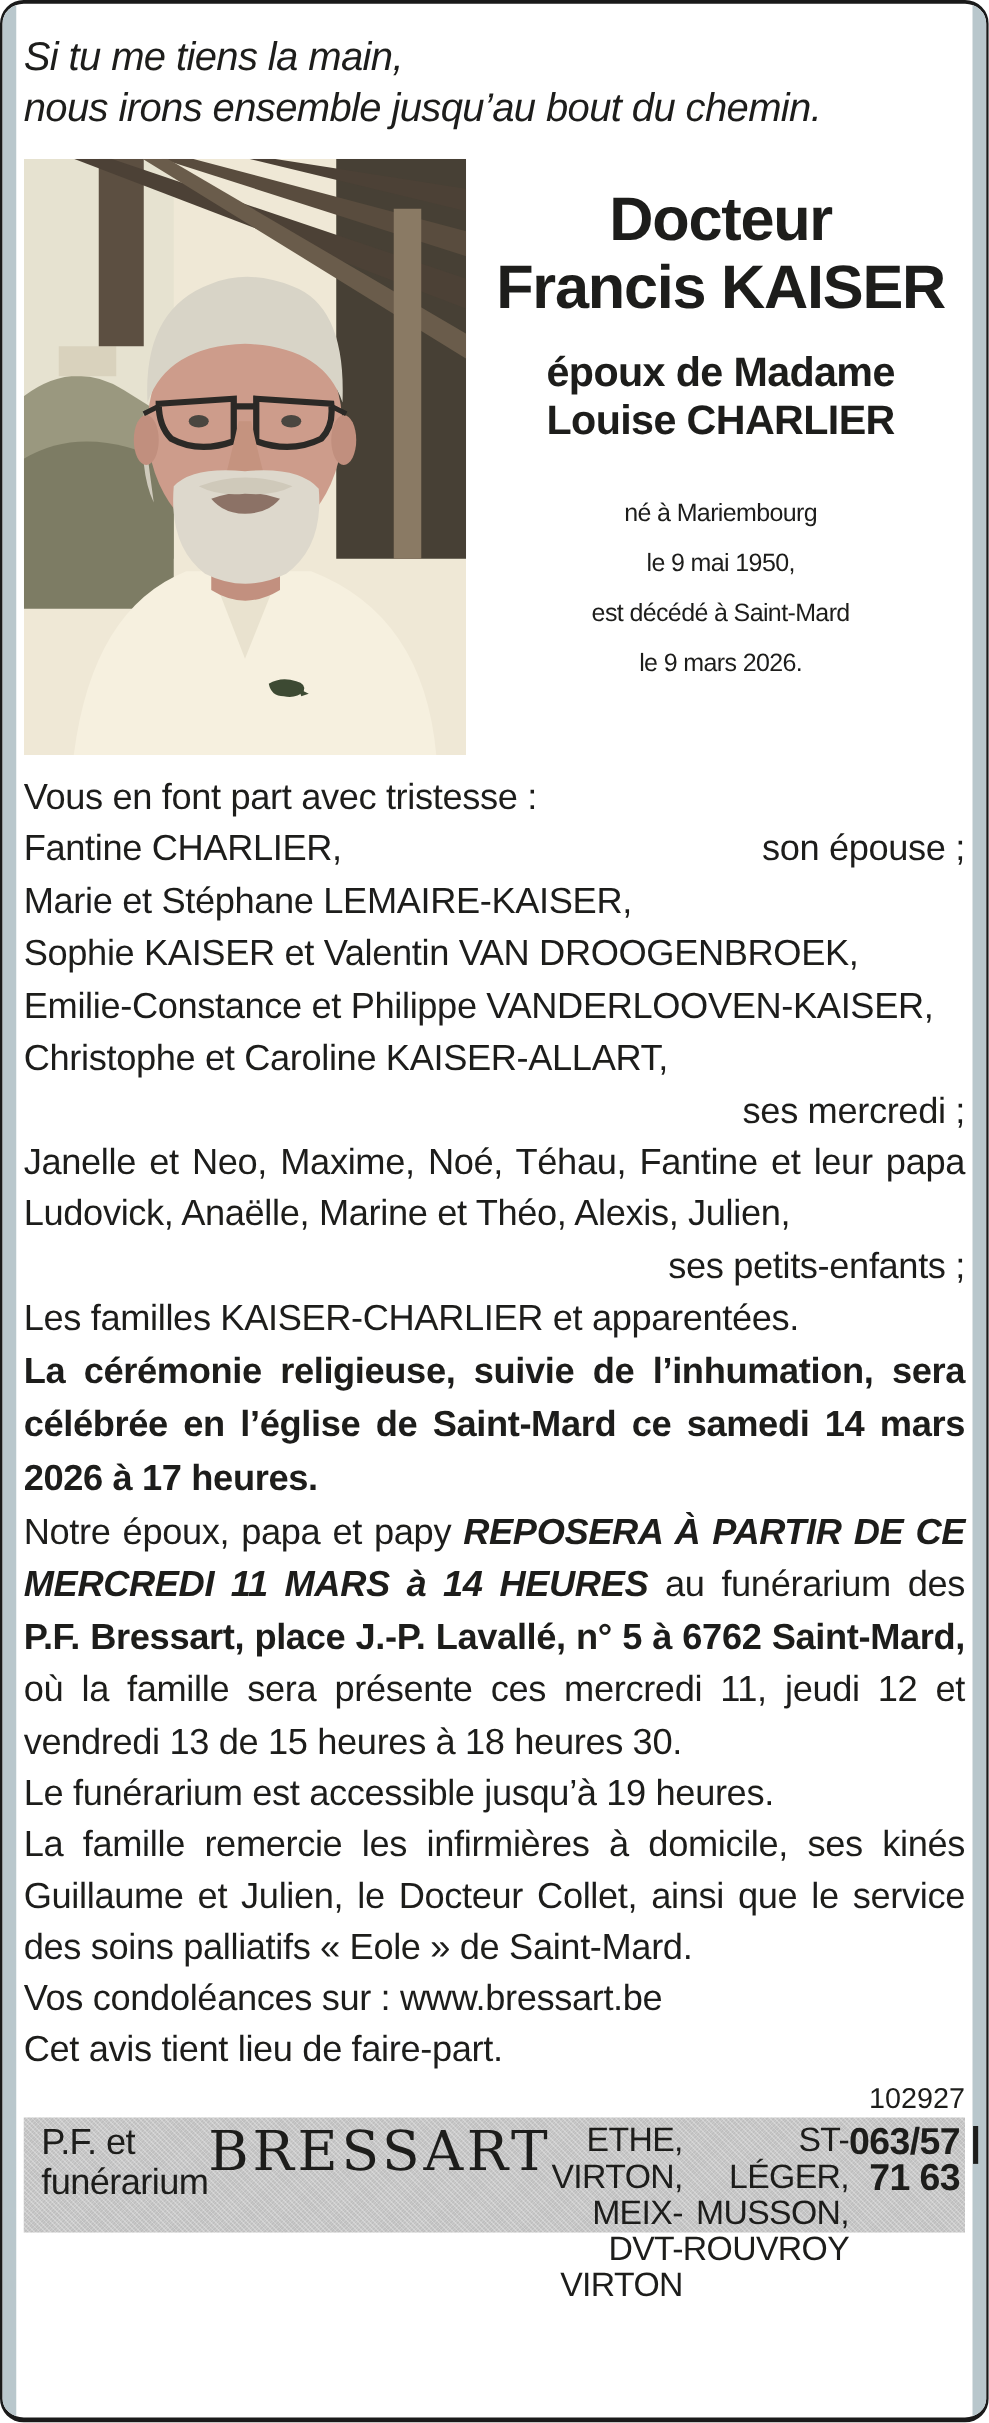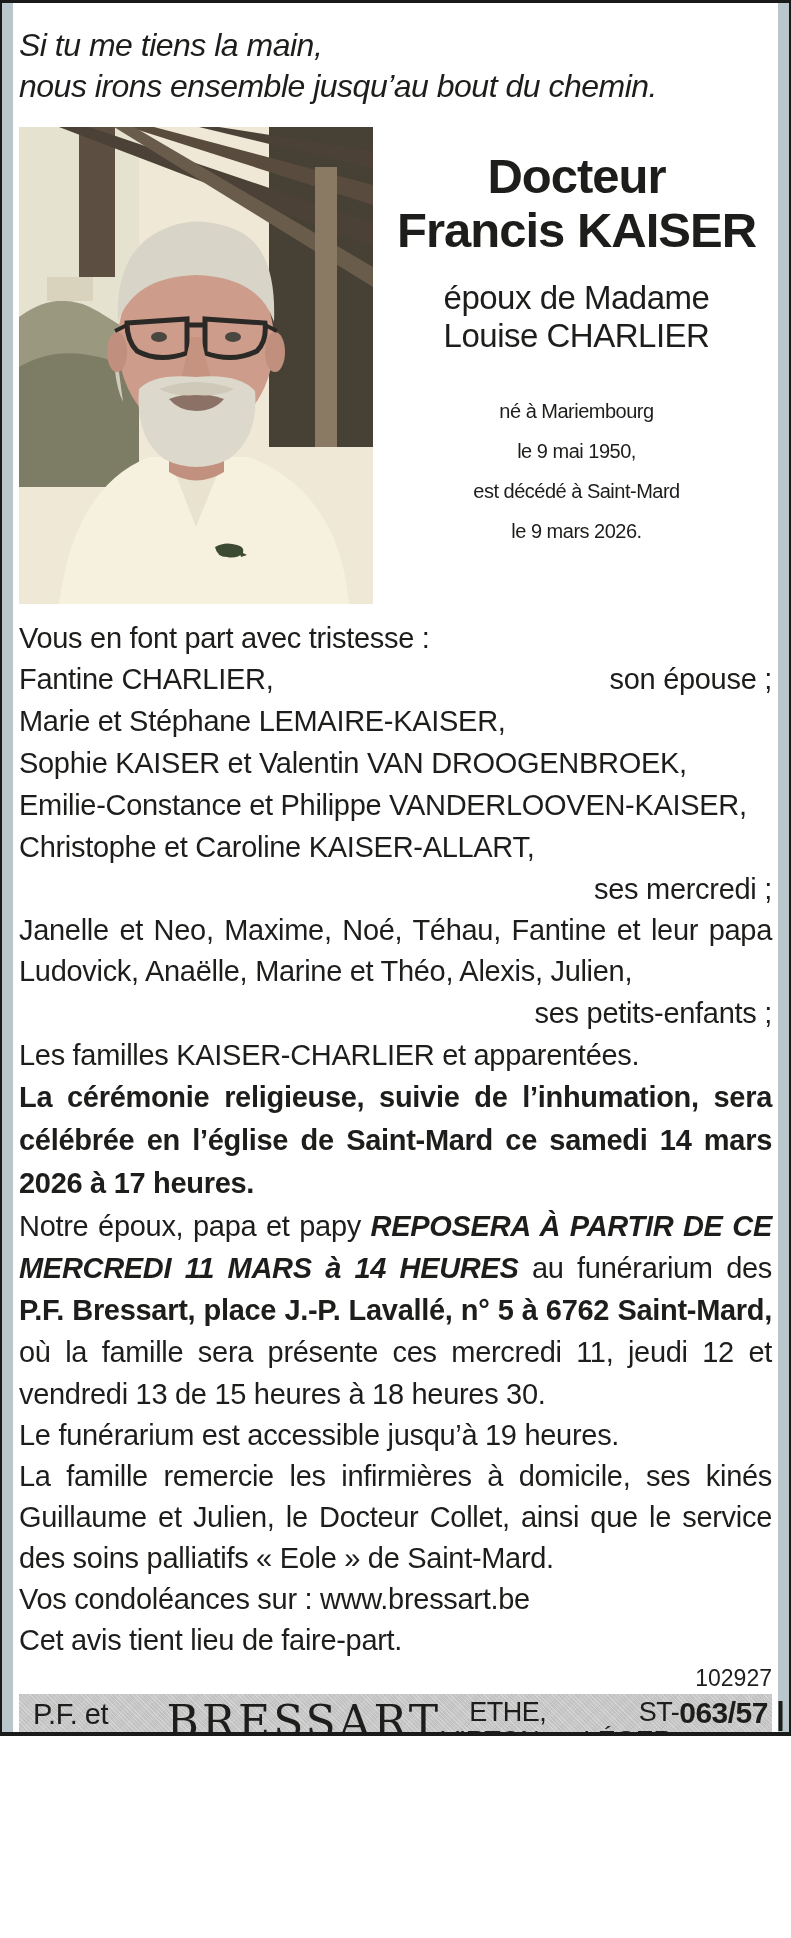--- a/index.html
+++ b/index.html
@@ -1,27 +1,28 @@
 <!DOCTYPE html>
 <html lang="fr"><head>
 <meta charset="utf-8">
 <style>
   html,body{margin:0;padding:0;background:#ffffff;}
   .page{
     position:relative;
-    width:791px;height:1736px;
+    width:791px;height:1938px;
     box-sizing:border-box;
     background:#ffffff;
     border-top:3px solid #1a1a1a;
     border-bottom:4px solid #1a1a1a;
     border-left:2px solid #1a1a1a;
     border-right:2px solid #1a1a1a;
     overflow:hidden;
     font-family:"Liberation Sans", sans-serif;
     color:#1d1d1b;
+    border-radius:19px;
   }
   .stripe{position:absolute;top:0;bottom:0;width:11px;background:#b9c7cc;}
   .stripe.left{left:0;}
   .stripe.right{right:0;}
   .content{position:absolute;left:17px;right:17px;top:0;}
 
   .quote{
     margin-top:22px;
     font-style:italic;
     font-size:32px;
@@ -35,21 +36,21 @@
   .title-col{flex:1 1 auto;text-align:center;padding-left:8px;}
   .deceased-title{
     margin-top:22px;
     font-weight:bold;
     font-size:49px;
     line-height:54px;
     letter-spacing:-1px;
   }
   .spouse-block{
     margin-top:22px;
-    font-weight:normal;
+    font-weight:bold;
     font-size:33px;
     line-height:38px;
     letter-spacing:-0.5px;
   }
   .vitals{
     margin-top:36px;
     font-size:20px;
     line-height:40px;
     letter-spacing:-0.5px;
   }

